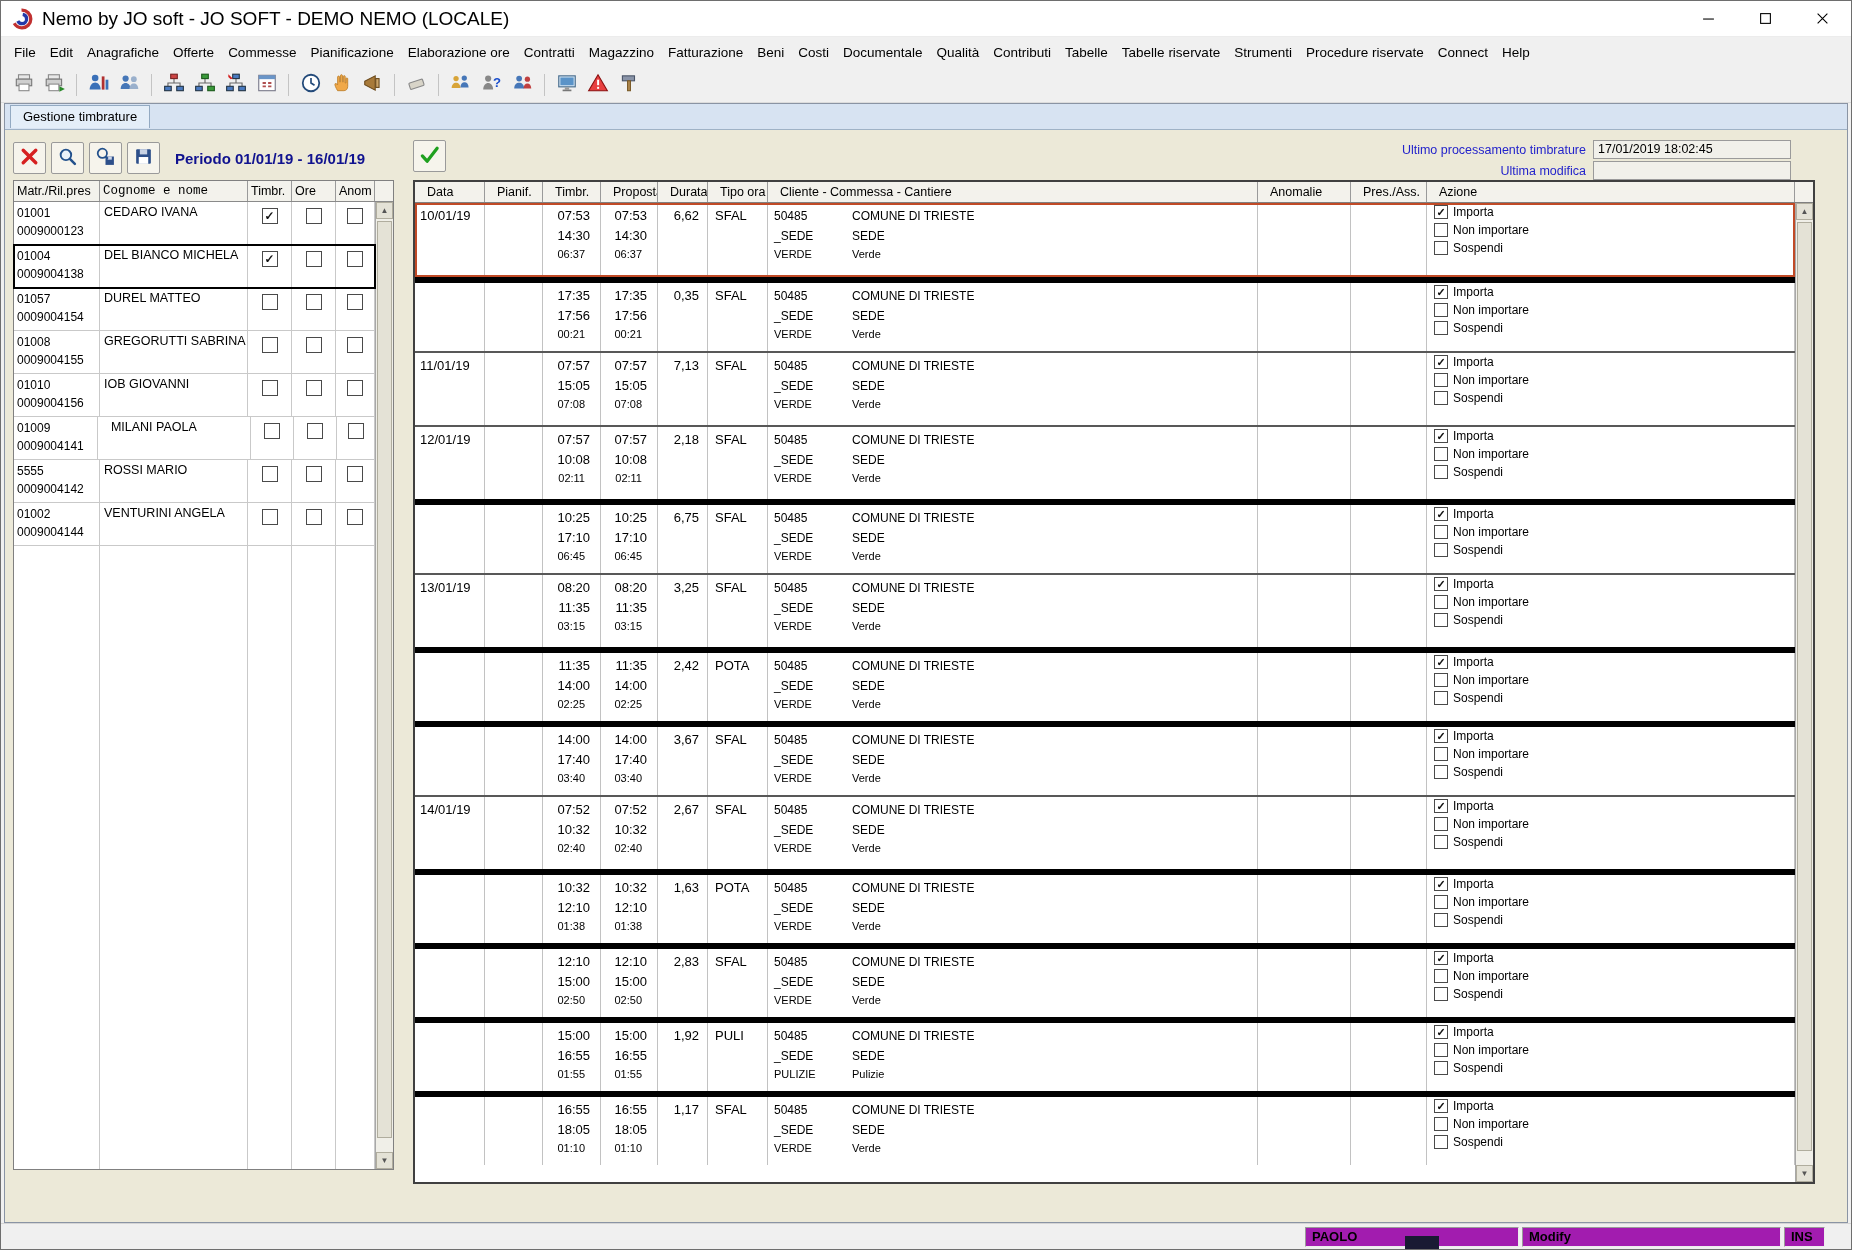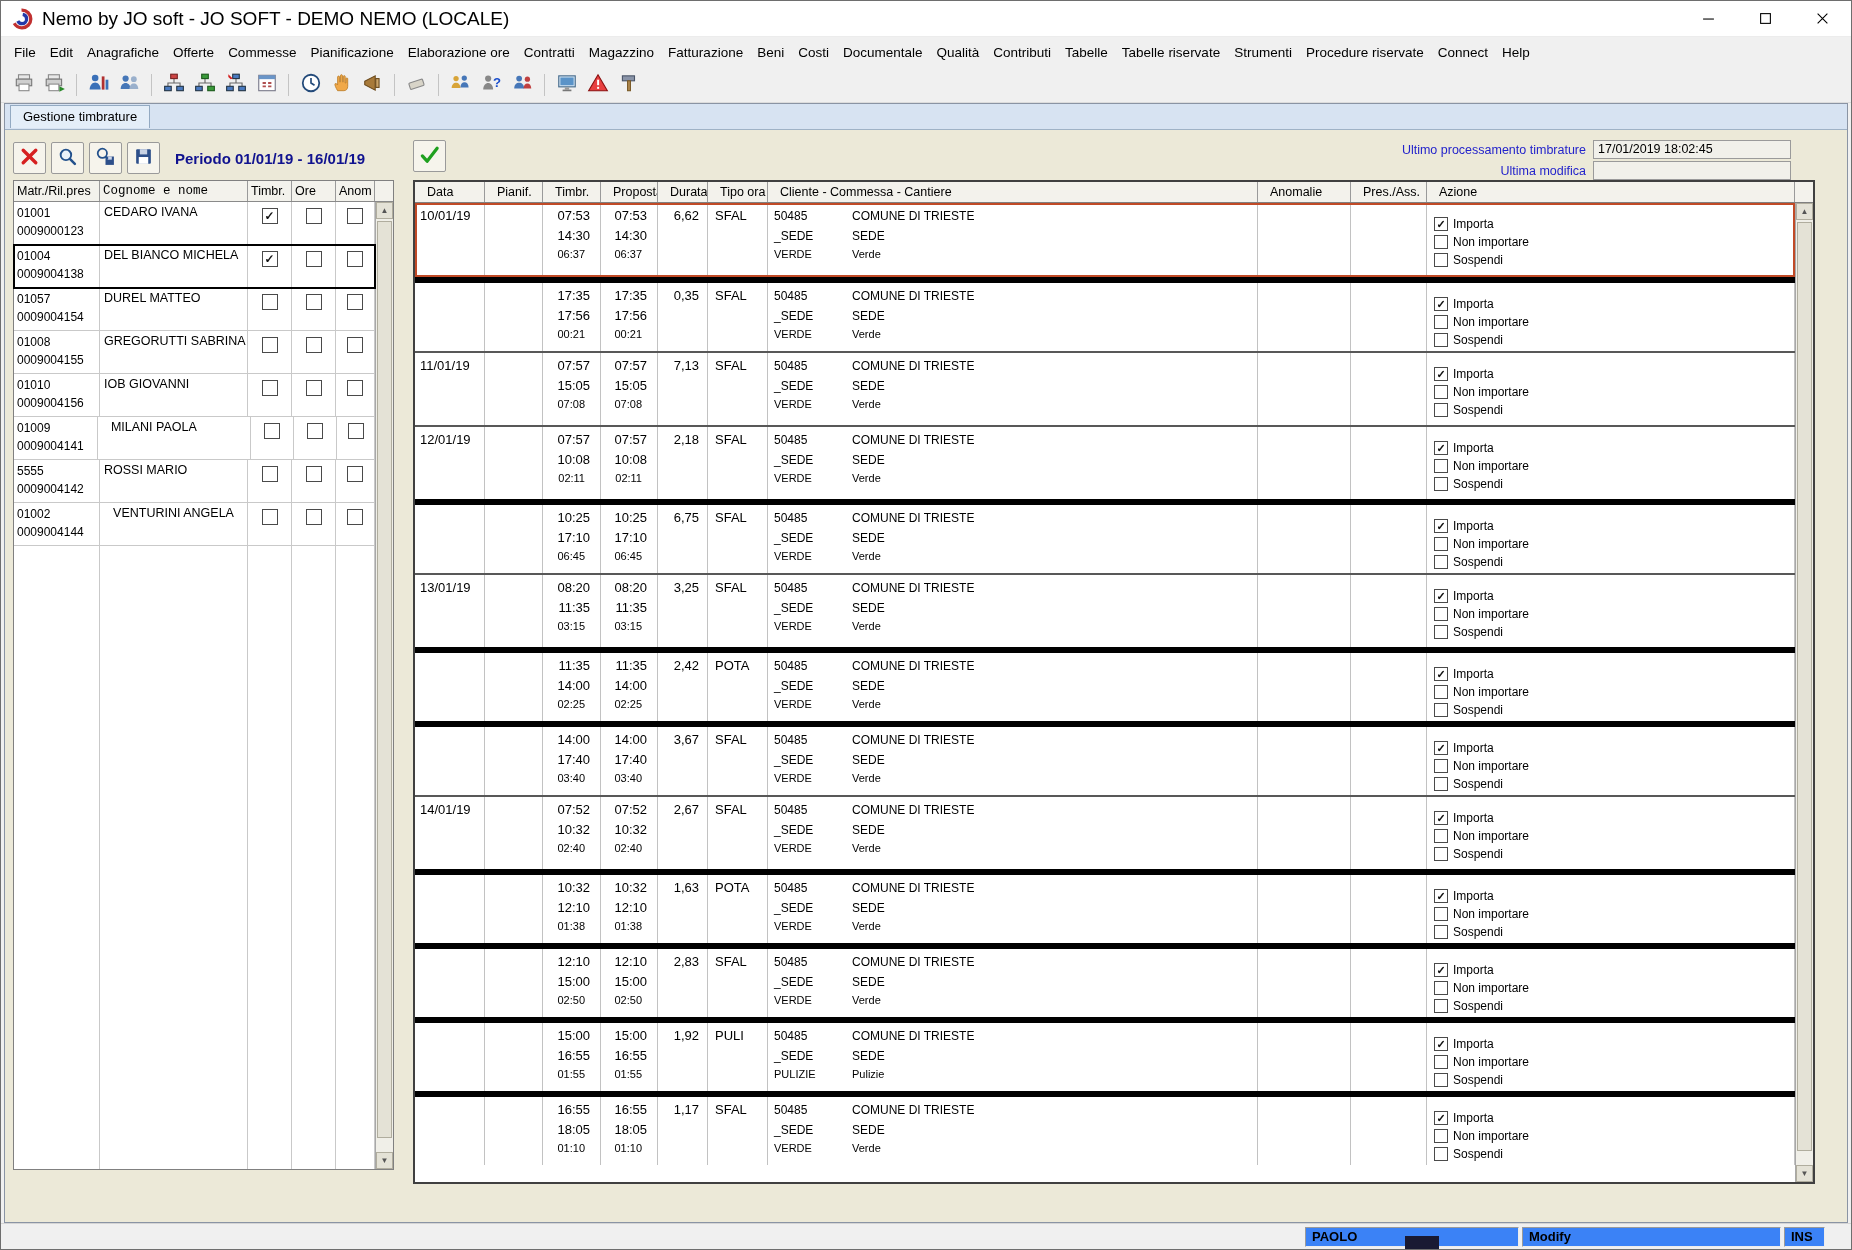--- a/index.html
+++ b/index.html
@@ -99,28 +99,28 @@
   .e-time .l1,.e-time .l2{padding-right:10px;}
   .e-time .l3{padding-right:15px;}
   .e-durata{text-align:right;}
   .e-durata .l1{padding-right:8px;}
   .e-tipo .l1{padding-left:7px;}
   .e-cliente{display:flex;}
   .e-cliente .codes{width:84px;padding-left:6px;flex:none;}
   .e-cliente .desc{flex:1;}
   .e-cliente .l1,.e-cliente .l2{font-size:12px;}
   .e-cliente .l3{font-size:11px;}
-  .e-azione{padding:12px 0 0 7px;}
+  .e-azione{padding:0 0 0 7px;}
   .az-row{display:flex;align-items:center;height:18px;gap:5px;}
   .az-label{font-size:12px;white-space:nowrap;}
 
   
   .statusbar{height:26px;display:flex;align-items:center;padding:2px 26px 2px 3px;gap:3px;background:#f0f0f0;border-top:1px solid #d5d5d5;flex:none;}
   .sb-spacer{flex:1;}
-  .status-field{height:20px;border:1px solid;border-color:#9a9a9a #ececec #ececec #9a9a9a;background:#3b82f6;display:flex;align-items:center;padding:0 6px;font-size:13px;font-weight:bold;white-space:nowrap;}
+  .status-field{height:20px;border:1px solid;border-color:#9a9a9a #ececec #ececec #9a9a9a;background:#a21caf;display:flex;align-items:center;padding:0 6px;font-size:13px;font-weight:bold;white-space:nowrap;}
   .sf-user{width:214px;}
   .sf-mode{width:259px;}
   .sf-ins{width:41px;justify-content:flex-start;}
 
   .taskbar-fragment{position:absolute;left:1404px;bottom:0;width:34px;height:13px;background:#191a33;z-index:9;}
 </style>
 </head>
 <body>
 
 <div class="window">
@@ -473,21 +473,21 @@
                     </div>
                     <div class="lt-cell ccb" style="width: 39px;">
                       <span class="cb"></span>
                     </div>
                   </div>
                   <div class="lt-row">
                     <div class="lt-cell c1" style="width: 86px;">
                       <div class="mat">01002</div>
                       <div class="badge">0009004144</div>
                     </div>
-                    <div class="lt-cell c2" style="width: 148px; text-align: center;">VENTURINI ANGELA</div>
+                    <div class="lt-cell c2" style="width: 148px;">VENTURINI ANGELA</div>
                     <div class="lt-cell ccb" style="width: 44px;">
                       <span class="cb"></span>
                     </div>
                     <div class="lt-cell ccb" style="width: 44px;">
                       <span class="cb"></span>
                     </div>
                     <div class="lt-cell ccb" style="width: 39px;">
                       <span class="cb"></span>
                     </div>
                   </div>

